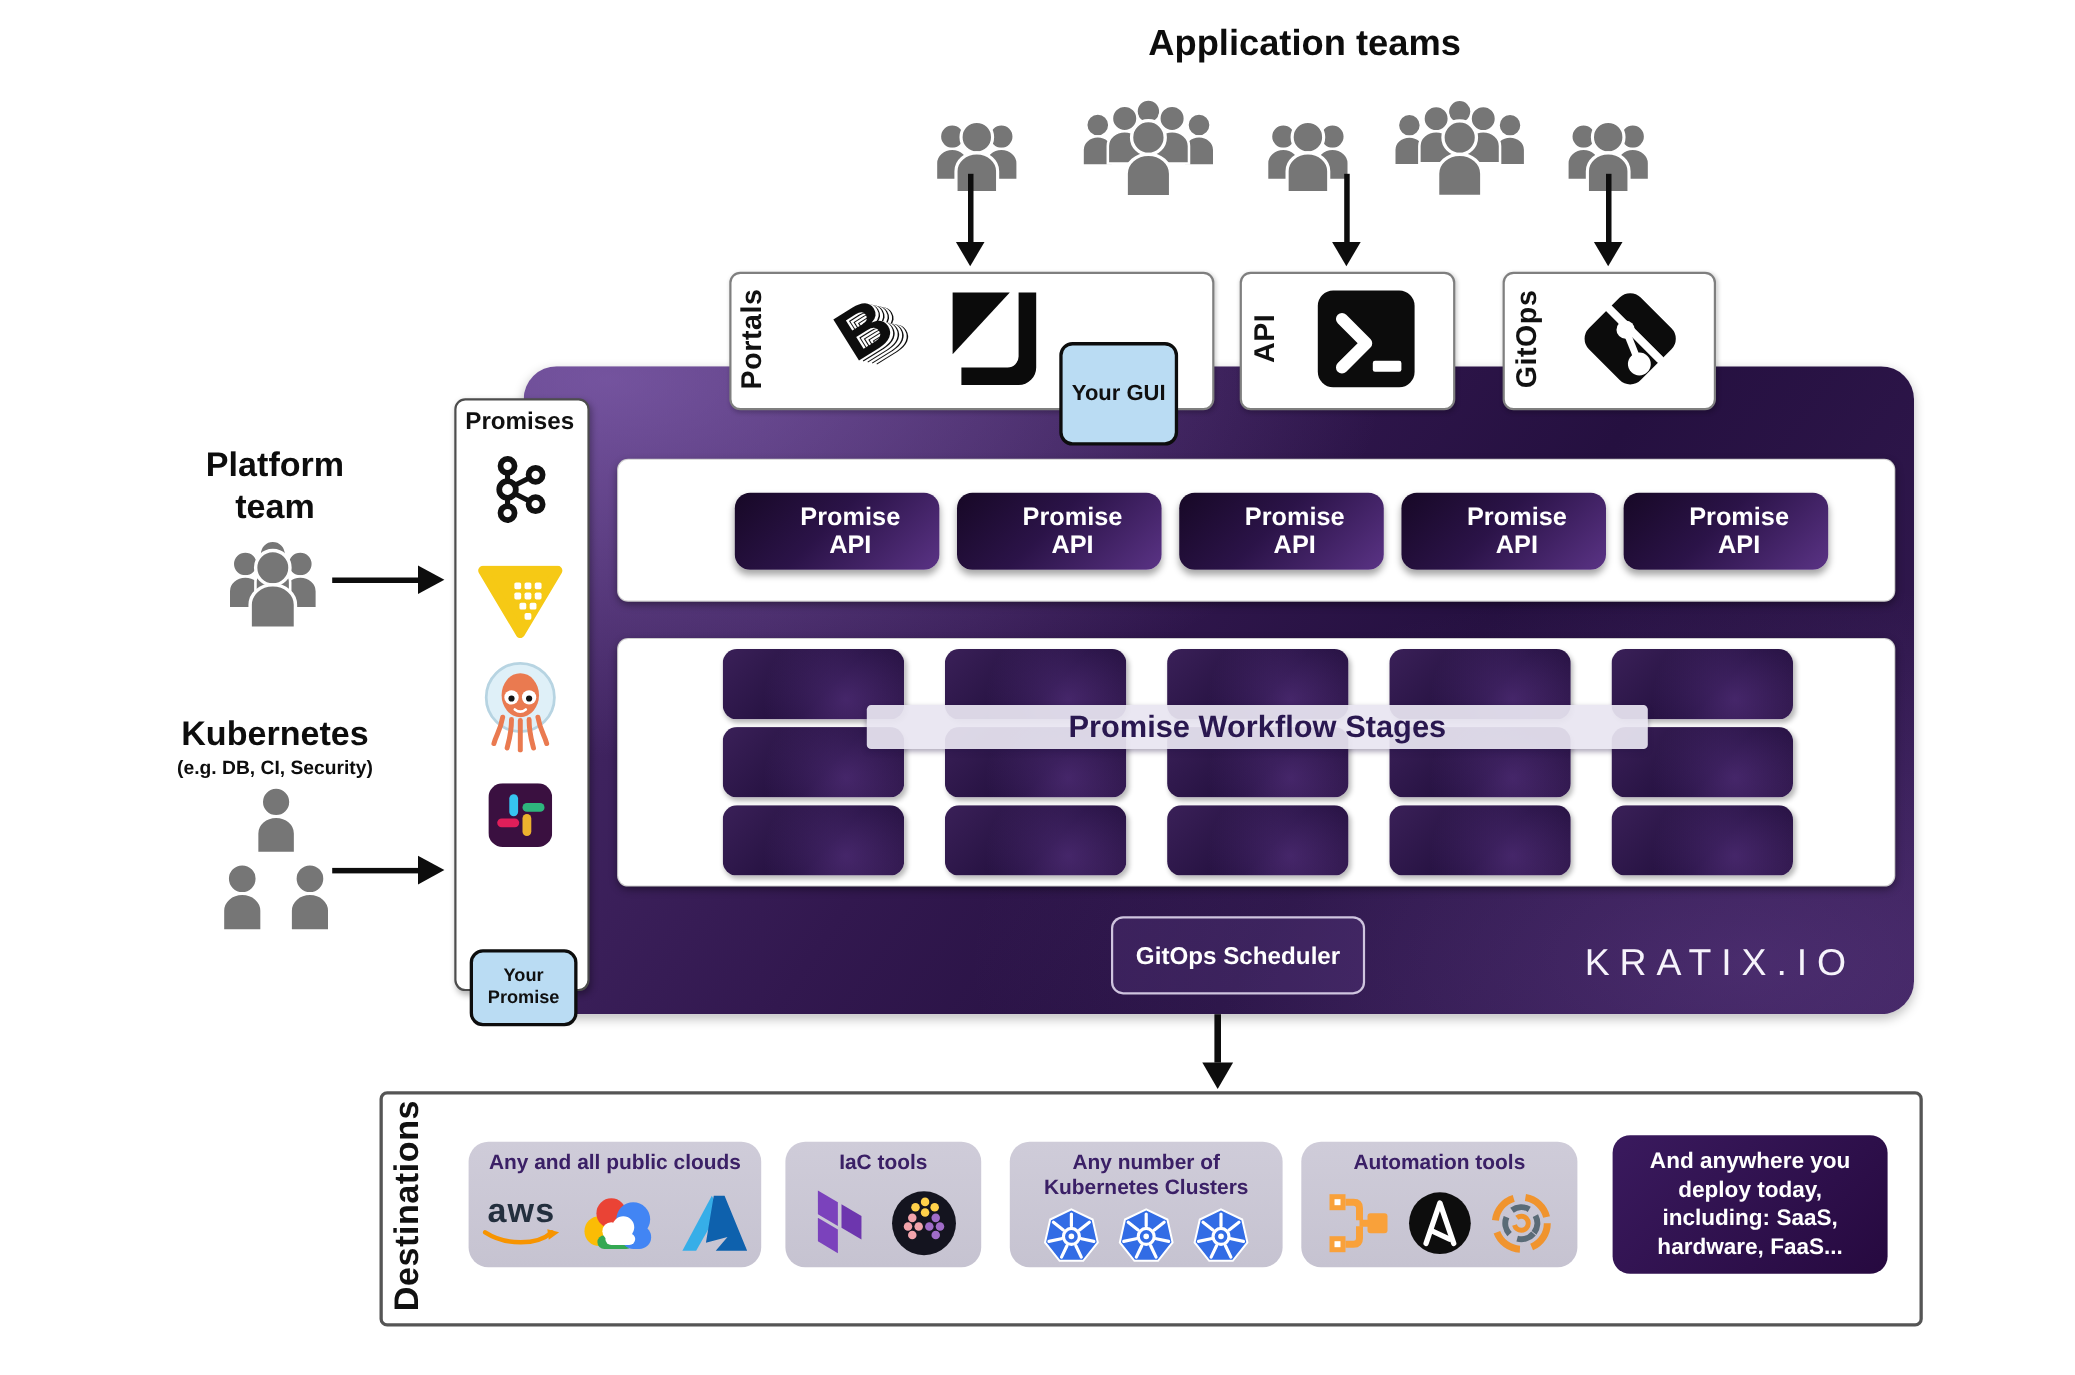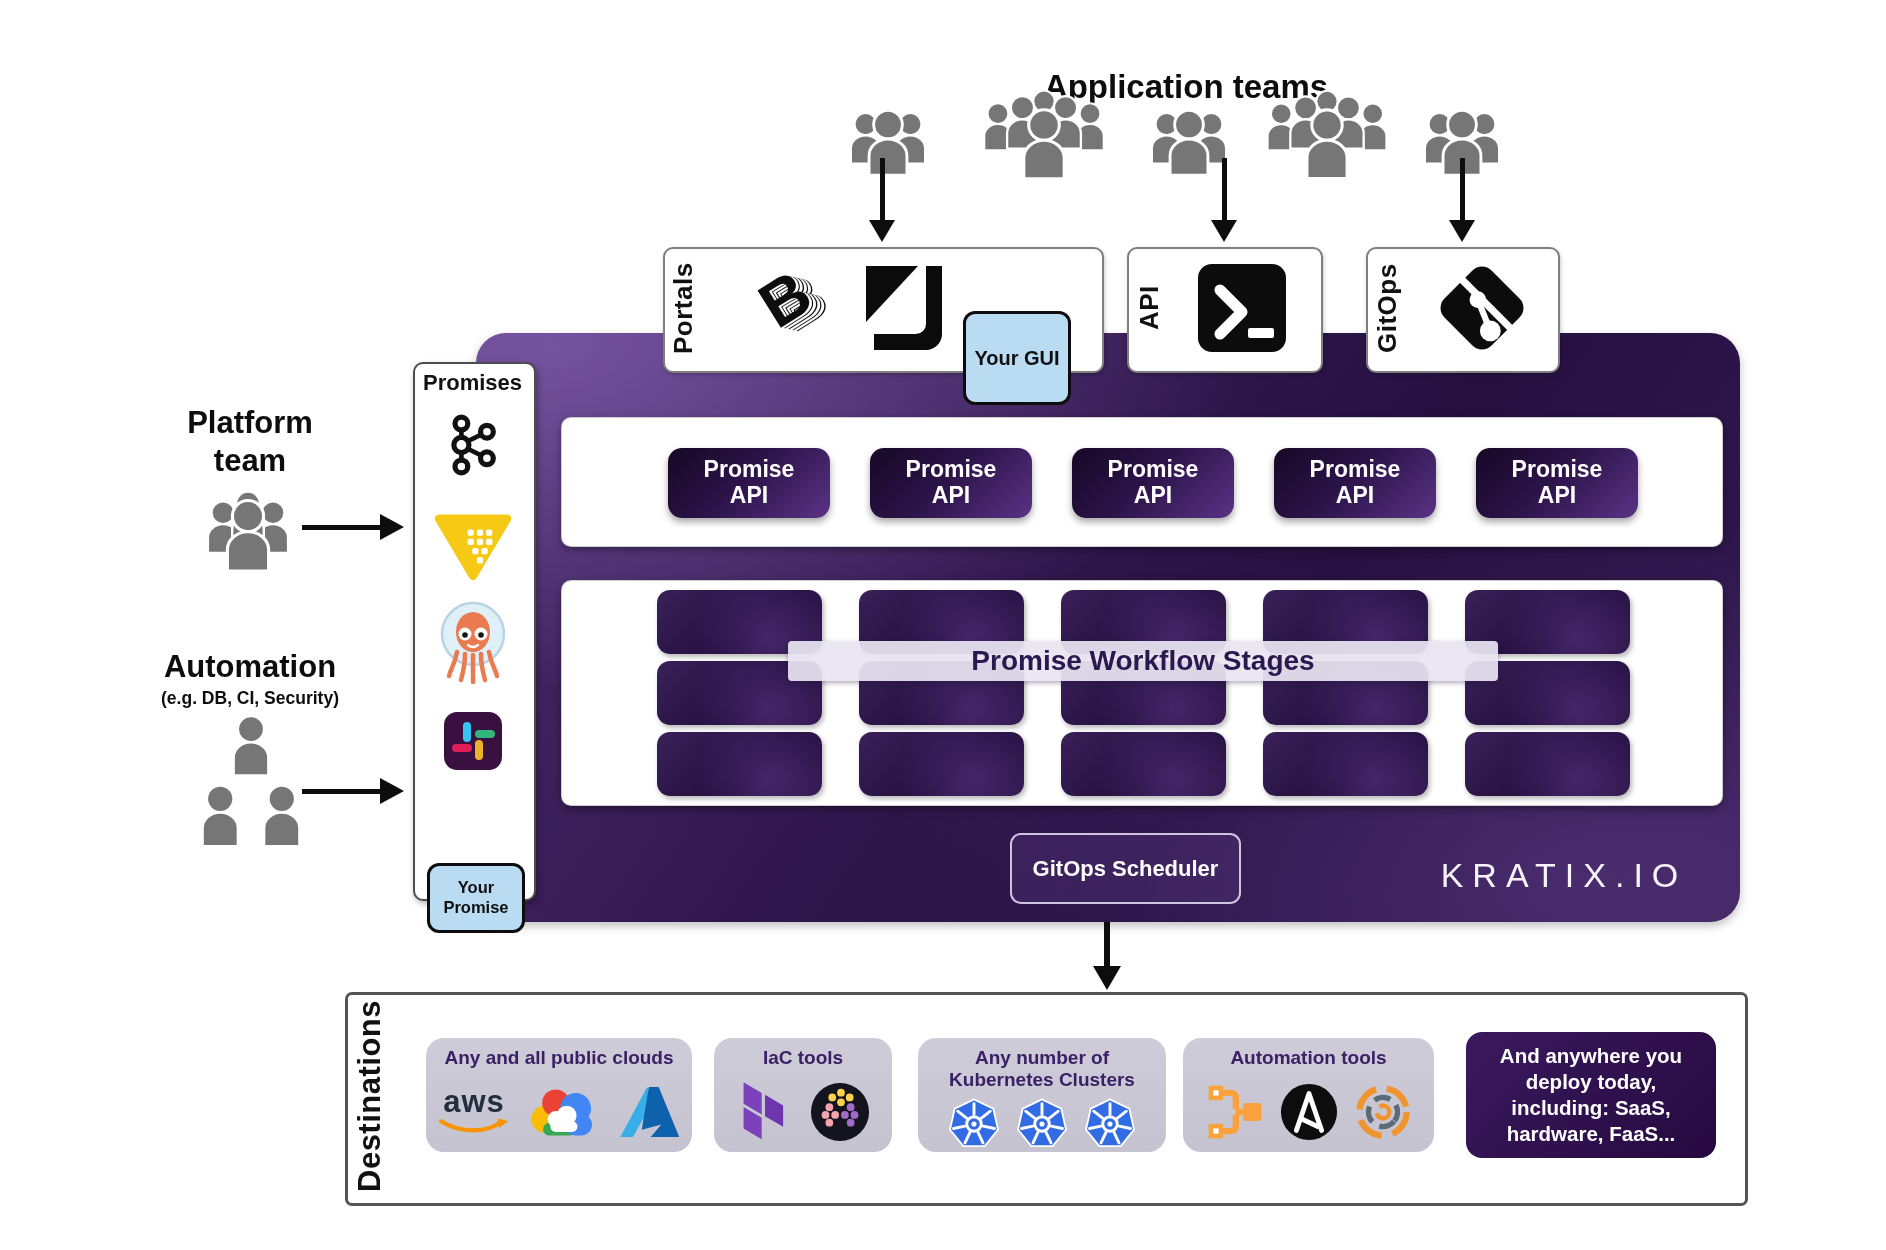--- a/index.html
+++ b/index.html
@@ -37,21 +37,21 @@
     background:
       radial-gradient(ellipse at 88% 92%, rgba(138,96,190,.28), transparent 45%),
       radial-gradient(ellipse at 6% 2%, rgba(160,124,210,.5), transparent 42%),
       linear-gradient(125deg,#4b2d6e 0%,#32184f 38%,#251040 62%,#351b53 100%);
     box-shadow:0 4px 10px rgba(0,0,0,.25);}
   .white-panel{position:absolute;background:#fff;border-radius:9px;
                box-shadow:0 0 0 1px #cfcfcf,0 3px 8px rgba(0,0,0,.45);}
   .papi{position:absolute;width:162px;height:70px;border-radius:14px;display:flex;flex-direction:column;
         align-items:center;justify-content:center;color:#fff;font-size:23px;font-weight:700;line-height:1.12;
         background:linear-gradient(135deg,#170826 0%,#2b1348 45%,#5a3385 100%);
-        box-shadow:0 4px 7px rgba(0,0,0,.35);}
+        box-shadow:0 4px 7px rgba(0,0,0,.35);padding-left:24px;}
   .stage{position:absolute;width:165px;height:64px;border-radius:13px;z-index:1;
          background:radial-gradient(circle at 68% 72%, rgba(96,56,140,.55), transparent 62%),
                     linear-gradient(135deg,#3a2058,#220f3d 58%,#2c1547);
          box-shadow:2px 3px 5px rgba(0,0,0,.28);}
   .band{position:absolute;z-index:2;background:rgba(232,229,241,.93);border-radius:4px;
         display:flex;align-items:center;justify-content:center;
         box-shadow:0 2px 5px rgba(35,18,66,.35);}
   .band1{font-size:28px;font-weight:800;color:#2a1850;}
   .band2{font-size:21px;font-weight:700;color:#1d1138;}
   .scheduler{position:absolute;left:990px;top:833px;width:227px;height:67px;border-radius:11px;
@@ -97,21 +97,21 @@
 
   <svg width="0" height="0" style="position:absolute">
     <defs>
       <g id="person">
         <circle cx="0" cy="-21" r="12.5"></circle>
         <path d="M-16.5,23 L-16.5,6 A16.5,14.5 0 0 1 16.5,6 L16.5,23 Z"></path>
       </g>
     </defs>
   </svg>
 
-  <div class="big-title" style="left:1010px;top:20px;width:352px;margin-top:48px;">Application teams</div>
+  <div class="big-title" style="left:1010px;top:20px;width:352px;">Application teams</div>
 
   <svg class="abs" style="left:838px;top:106px" width="100" height="70" viewBox="0 0 100 72" fill="#767676" stroke="#fff" stroke-width="2.5">
     <use href="#person" transform="translate(27,38) scale(0.92)"></use>
       <use href="#person" transform="translate(73,38) scale(0.92)"></use>
       <use href="#person" transform="translate(50,44) scale(1.18)"></use>
   </svg>
   <svg class="abs" style="left:969px;top:90px" width="150" height="94" viewBox="0 0 150 96" fill="#767676" stroke="#fff" stroke-width="2.5">
     <use href="#person" transform="translate(28,42) scale(0.85)"></use>
       <use href="#person" transform="translate(122,42) scale(0.85)"></use>
       <use href="#person" transform="translate(75,30) scale(0.88)"></use>
@@ -293,21 +293,21 @@
     <use href="#person" transform="translate(26,36) scale(0.88)"></use>
       <use href="#person" transform="translate(74,36) scale(0.88)"></use>
       <use href="#person" transform="translate(50,28) scale(0.92)"></use>
       <use href="#person" transform="translate(50,46) scale(1.2)"></use>
   </svg>
   <div class="harrow" style="left:302px;top:527px">
     <i class="shaft" style="width:78px"></i>
       <i class="head" style="left:78px"></i>
     </div>
 
-  <div class="actor-title" style="left:120px;top:648px;width:260px">Automation</div>
+  <div class="actor-title" style="left:120px;top:648px;width:260px">Kubernetes</div>
   <div class="actor-sub" style="left:110px;top:688px;width:280px">(e.g. DB, CI, Security)</div>
   <svg class="abs" style="left:187px;top:708px" width="128" height="150" viewBox="0 0 130 156" fill="#767676" stroke="#fff" stroke-width="2.5">
     <use href="#person" transform="translate(65,45) scale(1.1)"></use>
       <use href="#person" transform="translate(33,118) scale(1.12)"></use>
       <use href="#person" transform="translate(97,118) scale(1.12)"></use>
   </svg>
   <div class="harrow" style="left:302px;top:791px">
     <i class="shaft" style="width:78px"></i>
       <i class="head" style="left:78px"></i>
     </div>

